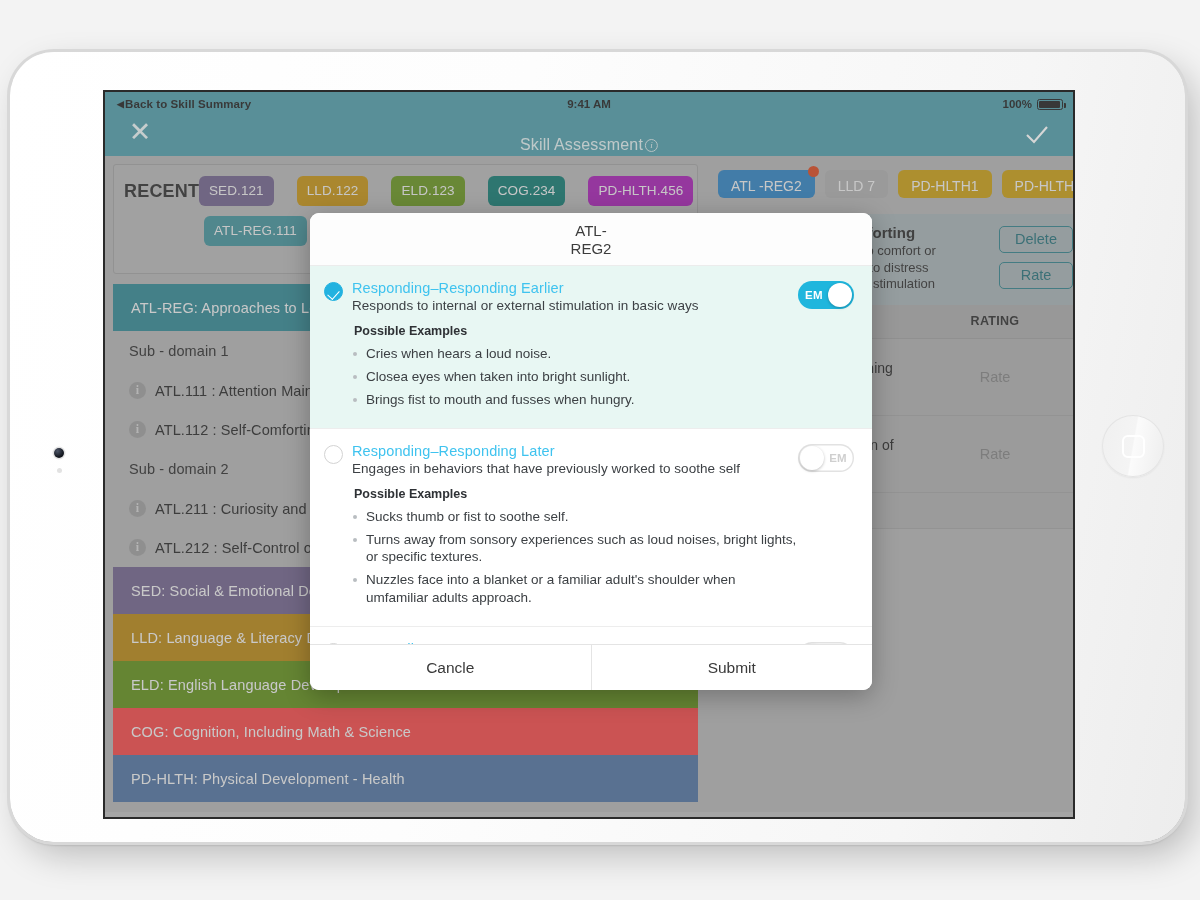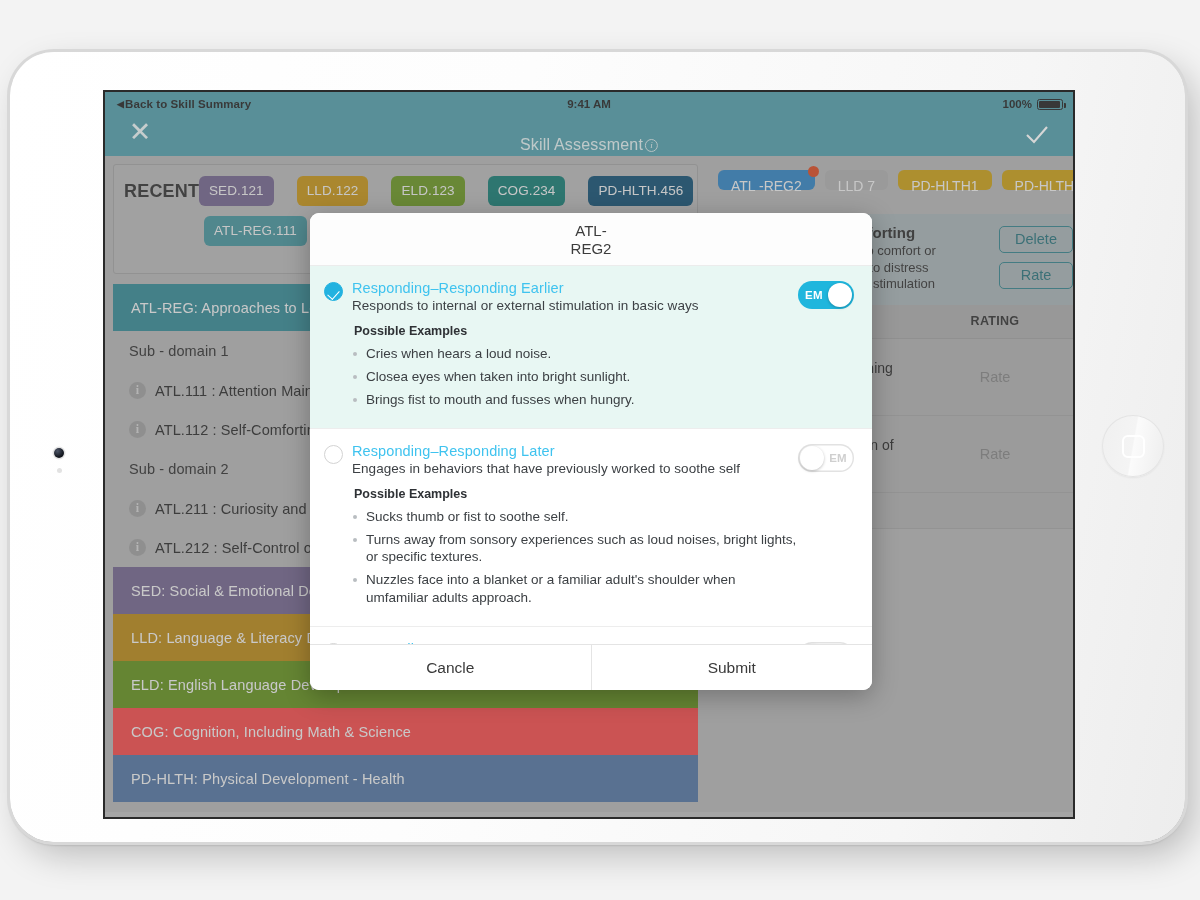--- a/index.html
+++ b/index.html
@@ -153,21 +153,21 @@
     width: 17px; height: 17px; border-radius: 50%;
     background: #9a9a9a; color: #cfcfcf;
     font-size: 12px; line-height: 17px; text-align: center;
     font-family: "Liberation Serif", serif; font-weight: bold;
   }
 
   
   .tab-strip { display: flex; gap: 10px; padding: 14px 0 0 12px; height: 56px; }
   .tab-pill {
     position: relative; border-radius: 6px; padding: 8px 13px 9px 13px;
-    font-size: 14px; color: #eaeaea; white-space: nowrap; height: 20px;
+    font-size: 14px; color: #eaeaea; white-space: nowrap; height: 28px;
   }
   .tab-dot {
     position: absolute; right: -4px; top: -4px;
     width: 11px; height: 11px; border-radius: 50%; background: #d6441c;
   }
 
   .detail-card { margin: 2px 10px 0 12px; }
   .detail-head {
     background: #a3aeb0; padding: 10px 12px 12px 14px;
     display: flex; justify-content: space-between; align-items: flex-start;
@@ -343,21 +343,21 @@
       <div class="left-pane">
 
         <div class="recent-box">
           <div class="recent-row">
             <div class="recent-label">RECENT</div>
             <div id="recent-chips-1" style="display:flex;gap:23px;">
                 <div class="chip" style="background: rgb(110, 95, 136);">SED.121</div>
                 <div class="chip" style="background: rgb(192, 143, 16);">LLD.122</div>
                 <div class="chip" style="background: rgb(99, 144, 26);">ELD.123</div>
                 <div class="chip" style="background: #0f766e;">COG.234</div>
-                <div class="chip" style="background: #0c4a6e;">PD-HLTH.456</div>
+                <div class="chip" style="background: #a21caf;">PD-HLTH.456</div>
               </div>
           </div>
           <div class="recent-row second">
             <div id="recent-chips-2" style="display:flex;gap:9px;">
                 <div class="chip" style="background: rgb(63, 142, 151);">ATL-REG.111</div>
               </div>
           </div>
         </div>
 
         <div class="domain-list" id="domain-list">

